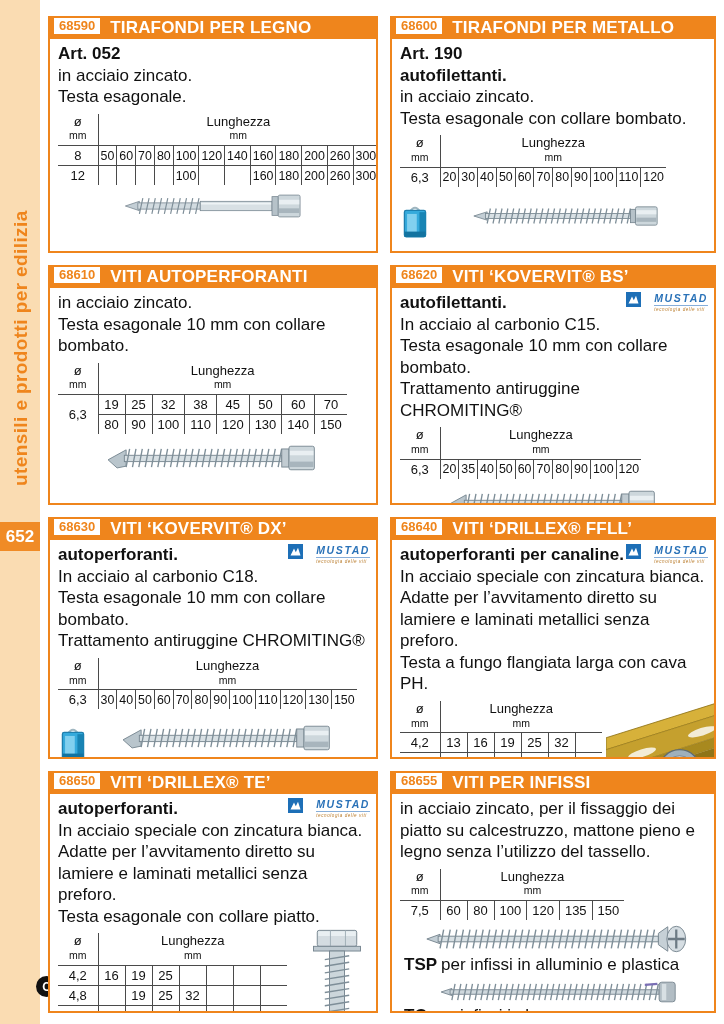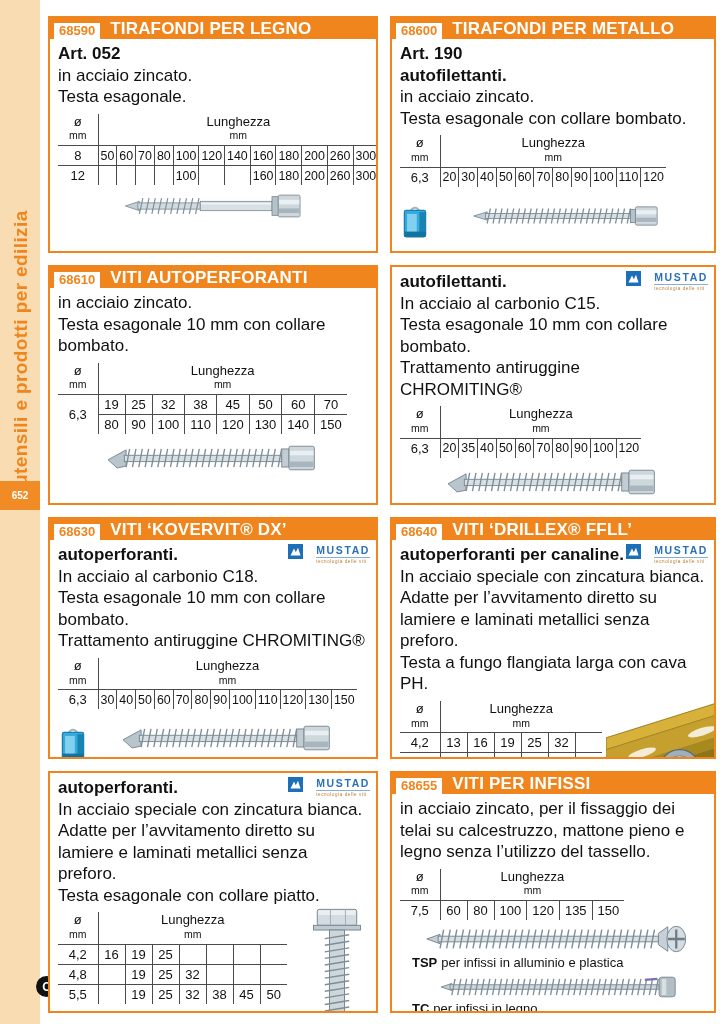--- a/index.html
+++ b/index.html
@@ -11,38 +11,38 @@
   }
   *{box-sizing:border-box;margin:0;padding:0;}
   html,body{background:#fff;}
   body{font-family:"Liberation Sans","DejaVu Sans",sans-serif;color:#111;}
   #page{position:relative;width:724px;height:1024px;background:#fff;overflow:hidden;}
 
   
   #sidebar{position:absolute;left:0;top:0;width:40px;height:1024px;background:var(--orange-light);}
   #vtext{position:absolute;left:10px;top:486px;transform:rotate(-90deg);transform-origin:left top;
          white-space:nowrap;font-size:19px;font-weight:700;color:var(--orange);letter-spacing:.4px;}
-  #pagenum{position:absolute;left:0;top:481px;width:40px;height:29px;background:#f08b26;
-           color:#fff;font-weight:700;font-size:10px;display:flex;align-items:center;justify-content:center;}
+  #pagenum{position:absolute;left:0;top:522px;width:40px;height:29px;background:#f08b26;
+           color:#fff;font-weight:700;font-size:17px;display:flex;align-items:center;justify-content:center;}
   #cornerlogo{position:absolute;left:36px;top:976px;width:21px;height:21px;border-radius:50%;
               background:#111;color:#fff;font-weight:700;font-size:12px;display:flex;align-items:center;justify-content:center;}
 
   
   #grid{position:absolute;left:48px;top:16px;width:668px;
         display:grid;grid-template-columns:330px 326px;grid-template-rows:237px 240px 242px 242px;gap:12px;}
   .card{border:2px solid var(--orange);background:#fff;display:flex;flex-direction:column;overflow:hidden;}
-  .chead{background:var(--orange);height:21px;flex:none;display:flex;align-items:flex-end;}
+  .chead{background:var(--orange);height:21px;flex:none;display:flex;align-items:flex-start;}
   .num{background:#fff;color:var(--orange);font-weight:700;font-size:13px;padding:0 5px;line-height:16px;margin:0 10px 0 4px;}
   .ttl{color:#fff;font-weight:700;font-size:17px;letter-spacing:.2px;}
   .cbody{position:relative;flex:1;padding:4px 8px 4px 8px;}
   .desc{font-size:17px;line-height:1.27;}
   .desc .dline.b{font-weight:700;}
 
   
-  .mustad{position:absolute;top:4px;right:6px;display:flex;align-items:flex-start;gap:13px;}
+  .mustad{position:absolute;top:4px;right:6px;display:flex;align-items:flex-start;gap:13px;font-style:italic;}
   .mmark svg{display:block;}
   .mtxt{display:flex;flex-direction:column;}
   .mname{color:#2a72b8;font-weight:700;font-size:10.5px;letter-spacing:1.6px;border-bottom:1.5px solid #86aeda;padding-bottom:1px;}
   .mtag{color:#b97b2a;font-size:4.5px;letter-spacing:.6px;margin-top:1px;}
 
   
   .spec{border-collapse:collapse;margin-top:6px;}
   .spec td{text-align:center;font-size:13px;padding:2px 5px;}
   .spec tr:not(.hrow) td{border-top:1.4px solid var(--line);}
   .spec .diah,.spec .diac{border-right:1.4px solid var(--line);min-width:40px;}
@@ -55,21 +55,21 @@
 
   
   .imgrow{display:flex;align-items:center;margin-top:5px;}
   .imgrow .screwwrap{flex:1;text-align:center;}
   .imgrow .pkg{flex:none;margin-top:10px;}
   .row{display:flex;gap:4px;align-items:flex-start;}
   .colL{flex:1;}
   .imgR{flex:none;}
   .colL .pkg{margin:10px 0 0 2px;display:inline-block;}
   .imgwrap{text-align:right;padding-right:4px;margin-top:3px;}
-  .cap{font-size:13px;margin:0 0 1px 12px;}
+  .cap{font-size:17px;margin:0 0 1px 4px;}
   .cap b{font-weight:700;margin-right:4px;}
   svg{vertical-align:middle;}
 </style>
 </head>
 <body>
 
 <div id="page">
   <div id="sidebar">
     <div id="vtext">utensili e prodotti per edilizia</div>
     <div id="pagenum">652</div>
@@ -252,20 +252,24 @@
     <rect x="214" y="8" width="28" height="26" rx="2" fill="#cdd7dc" stroke="#76858f"></rect>
     <rect x="215" y="13" width="26" height="5" fill="#e9eff2"></rect>
                   <rect x="215" y="25" width="26" height="6" fill="#a8b5bd"></rect>
                 </svg></span>
             </div>
           </div>
     </div>
   </section>
 
   <section class="card">
+    <header class="chead">
+      <span class="num">68620</span>
+      <span class="ttl">VITI ‘KOVERVIT® BS’</span>
+    </header>
     <div class="cbody">
       <div class="mustad">
         <span class="mmark">
               <svg width="15" height="15" viewBox="0 0 15 15" xmlns="http://www.w3.org/2000/svg">
                 <rect width="15" height="15" fill="#1d6fb7"></rect>
    <polygon points="2.5,11.5 6,4.5 7.8,8.2 10,3.8 12.5,11.5" fill="#fff"></polygon>
               </svg>
             </span>
         <span class="mtxt">
           <span class="mname">MUSTAD</span>
@@ -456,20 +460,24 @@
     <circle cx="86" cy="88" r="24" fill="#9fb0ba" stroke="#5f6b72" stroke-width="1.5"></circle>
     <circle cx="86" cy="88" r="17" fill="#c2ccd2" stroke="#76858f"></circle>
     <path d="M86 73 L86 103 M71 88 L101 88 M76 78 L96 98 M96 78 L76 98" stroke="#5f6b72" stroke-width="3" fill="none"></path>
                 </svg></div>
             </div>
           </div>
     </div>
   </section>
 
   <section class="card">
+    <header class="chead">
+      <span class="num">68650</span>
+      <span class="ttl">VITI ‘DRILLEX® TE’</span>
+    </header>
     <div class="cbody">
       <div class="mustad">
         <span class="mmark">
               <svg width="15" height="15" viewBox="0 0 15 15" xmlns="http://www.w3.org/2000/svg">
                 <rect width="15" height="15" fill="#1d6fb7"></rect>
    <polygon points="2.5,11.5 6,4.5 7.8,8.2 10,3.8 12.5,11.5" fill="#fff"></polygon>
               </svg>
             </span>
         <span class="mtxt">
           <span class="mname">MUSTAD</span>
@@ -544,21 +552,21 @@
   </section>
 
   <section class="card">
     <header class="chead">
       <span class="num">68655</span>
       <span class="ttl">VITI PER INFISSI</span>
     </header>
     <div class="cbody">
 
       <div class="desc">
-            <div class="dline">in acciaio zincato, per il fissaggio dei telai su calcestruzzo, mattone pieno e legno senza l’utilizzo del tassello.</div>
+            <div class="dline">in acciaio zincato, per il fissaggio dei piatto su calcestruzzo, mattone pieno e legno senza l’utilizzo del tassello.</div>
           </div>
       <div class="content">
             <table class="spec">
               <tbody>
                 <tr class="hrow">
                   <td class="diah">ø<br><span class="unit">mm</span></td>
                   <td class="lunh" colspan="6">Lunghezza<br><span class="unit">mm</span></td>
                 </tr>
                 <tr>
                   <td class="diac">7,5</td>

